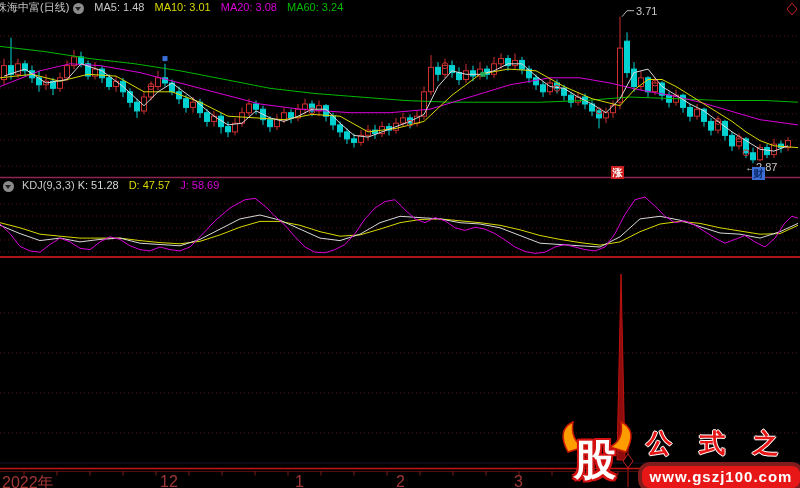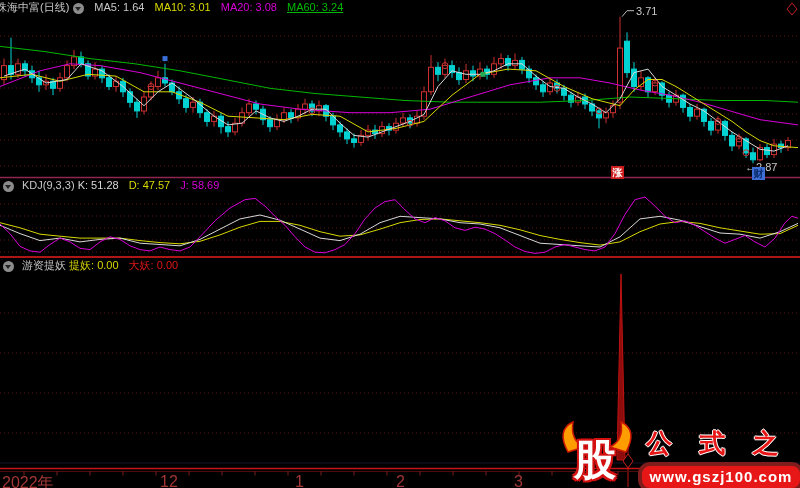--- a/index.html
+++ b/index.html
@@ -582,32 +582,28 @@
         <line x1="618" y1="471" x2="618" y2="475.5" stroke="#7d1d1d"></line>
         <line x1="651" y1="471" x2="651" y2="475.5" stroke="#7d1d1d"></line>
         <line x1="684" y1="471" x2="684" y2="475.5" stroke="#7d1d1d"></line>
         <line x1="717" y1="471" x2="717" y2="475.5" stroke="#7d1d1d"></line>
         <line x1="750" y1="471" x2="750" y2="475.5" stroke="#7d1d1d"></line>
         <line x1="783" y1="471" x2="783" y2="475.5" stroke="#7d1d1d"></line>
       </g>
     </svg>
 
   <div class="hdr hdr-main">
-    <span class="title">珠海中富(日线)</span><span class="dd"></span><span id="ma-labels"><span style="color: rgb(200, 200, 200);">MA5: 1.64</span><span style="color: rgb(216, 216, 0); margin-top: 48px;">MA10: 3.01</span><span style="color: rgb(216, 0, 216);">MA20: 3.08</span><span style="color: rgb(0, 184, 0); text-decoration: underline;">MA60: 3.24</span></span>
+    <span class="title">珠海中富(日线)</span><span class="dd"></span><span id="ma-labels"><span style="color: rgb(200, 200, 200);">MA5: 1.48</span><span style="color: rgb(216, 216, 0); margin-top: 48px;">MA10: 3.01</span><span style="color: rgb(216, 0, 216);">MA20: 3.08</span><span style="color: rgb(0, 184, 0);">MA60: 3.24</span></span>
   </div>
 
   <div class="hdr hdr-kdj">
     <span class="dd"></span><span class="ptitle">KDJ(9,3,3)</span>
     <span id="kdj-values"><span style="color: rgb(216, 216, 216);">K: 51.28</span><span style="color: rgb(216, 216, 0);">D: 47.57</span><span style="color: rgb(216, 0, 216);">J: 58.69</span></span>
   </div>
 
-  <div class="hdr hdr-ind">
-    <span class="dd"></span><span class="ptitle">游资提妖</span>
-    <span id="ind-values"><span style="color: rgb(216, 216, 0);">提妖: 0.00</span><span style="color: rgb(224, 22, 22);">大妖: 0.00</span></span>
-  </div>
 
   <div class="badge badge-zhang">涨</div>
   <div class="badge badge-cai">财</div>
 
   <div id="axis-labels">
       <div style="left: 2px;">2022年</div>
       <div style="left: 160px; text-align: right;">12</div>
       <div style="left: 295px;">1</div>
       <div style="left: 396px;">2</div>
       <div style="left: 514px;">3</div>

